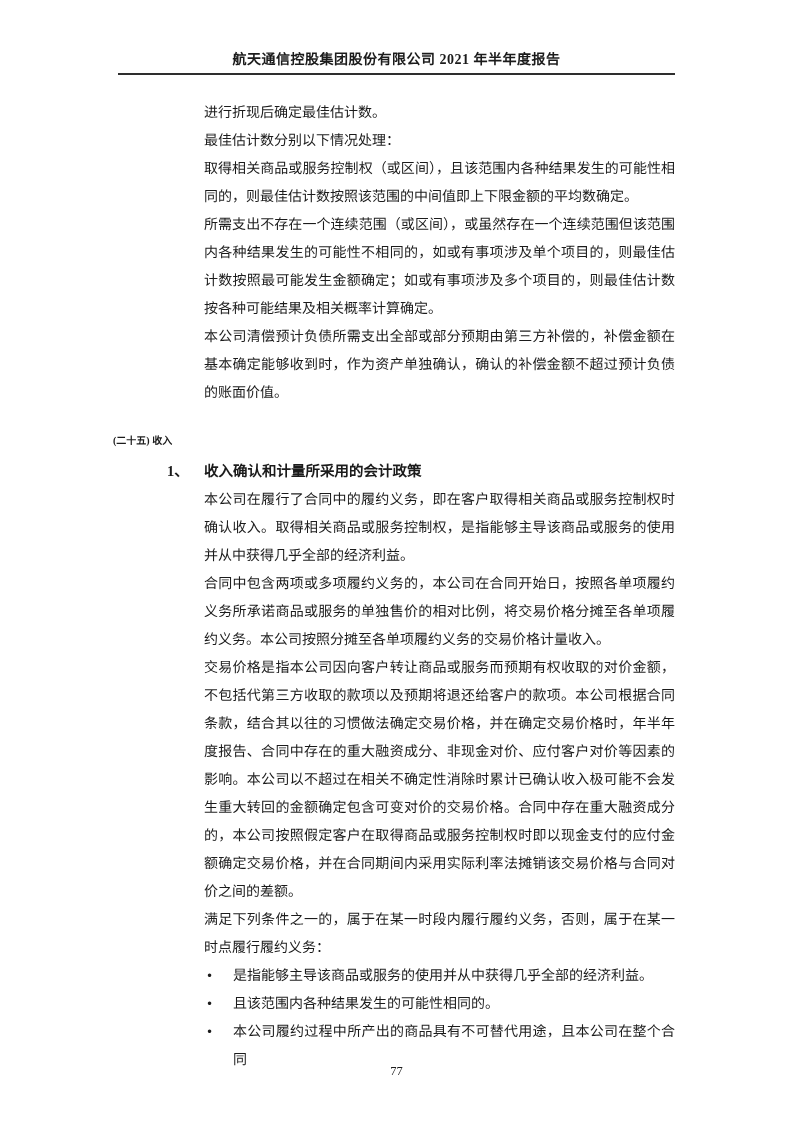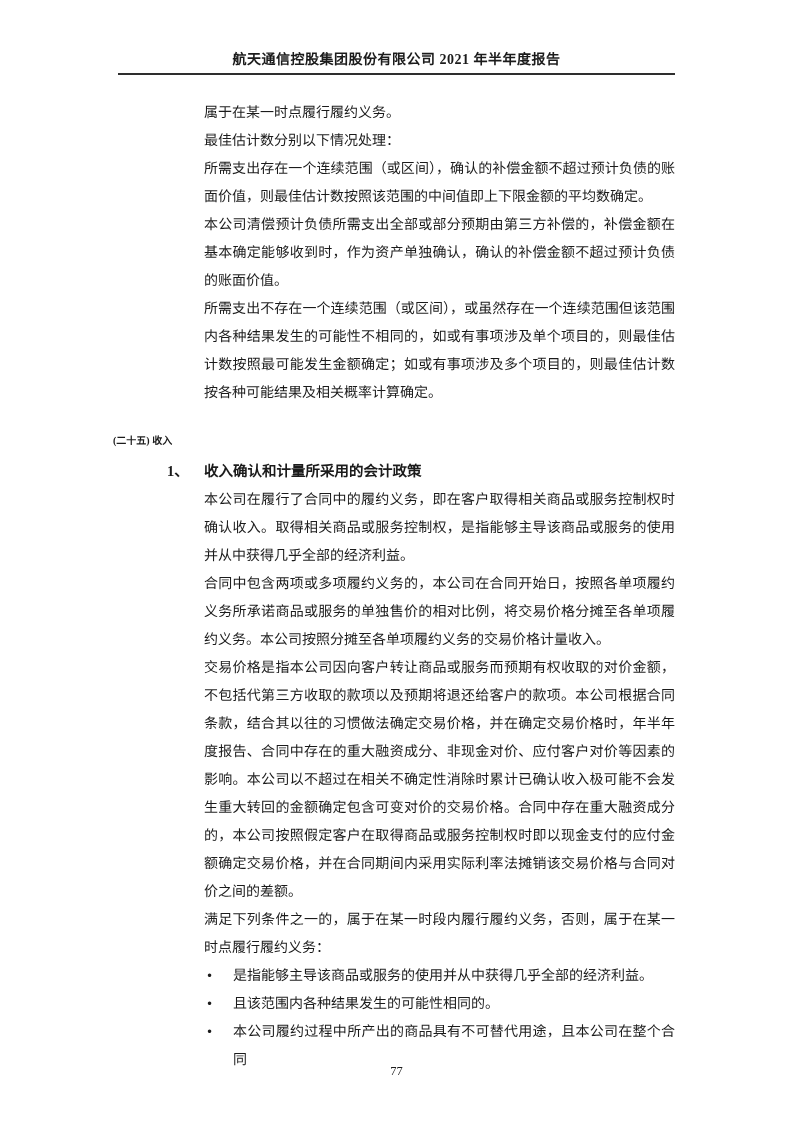--- a/index.html
+++ b/index.html
@@ -84,25 +84,25 @@
 </head>
 <body>
 
 <div class="page">
 
   <div class="header-title">航天通信控股集团股份有限公司 2021 年半年度报告</div>
   <div class="header-rule"></div>
 
   <div class="doc-body">
 
-    <p class="body-par">属于在某一时点履行履约义务。</p>
+    <p class="body-par">进行折现后确定最佳估计数。</p>
     <p class="body-par">最佳估计数分别以下情况处理：</p>
-    <p class="body-par">所需支出存在一个连续范围（或区间），确认的补偿金额不超过预计负债的账面价值，则最佳估计数按照该范围的中间值即上下限金额的平均数确定。</p>
+    <p class="body-par">取得相关商品或服务控制权（或区间），且该范围内各种结果发生的可能性相同的，则最佳估计数按照该范围的中间值即上下限金额的平均数确定。</p>
+    <p class="body-par">所需支出不存在一个连续范围（或区间），或虽然存在一个连续范围但该范围内各种结果发生的可能性不相同的，如或有事项涉及单个项目的，则最佳估计数按照最可能发生金额确定；如或有事项涉及多个项目的，则最佳估计数按各种可能结果及相关概率计算确定。</p>
     <p class="body-par">本公司清偿预计负债所需支出全部或部分预期由第三方补偿的，补偿金额在基本确定能够收到时，作为资产单独确认，确认的补偿金额不超过预计负债的账面价值。</p>
-    <p class="body-par">所需支出不存在一个连续范围（或区间），或虽然存在一个连续范围但该范围内各种结果发生的可能性不相同的，如或有事项涉及单个项目的，则最佳估计数按照最可能发生金额确定；如或有事项涉及多个项目的，则最佳估计数按各种可能结果及相关概率计算确定。</p>
 
     <h2 class="section-heading">(二十五) 收入</h2>
 
     <div class="subsection">
       <span class="sub-num">1、</span>
       <span class="sub-title">收入确认和计量所采用的会计政策</span>
     </div>
 
     <p class="body-par">本公司在履行了合同中的履约义务，即在客户取得相关商品或服务控制权时确认收入。取得相关商品或服务控制权，是指能够主导该商品或服务的使用并从中获得几乎全部的经济利益。</p>
     <p class="body-par">合同中包含两项或多项履约义务的，本公司在合同开始日，按照各单项履约义务所承诺商品或服务的单独售价的相对比例，将交易价格分摊至各单项履约义务。本公司按照分摊至各单项履约义务的交易价格计量收入。</p>

